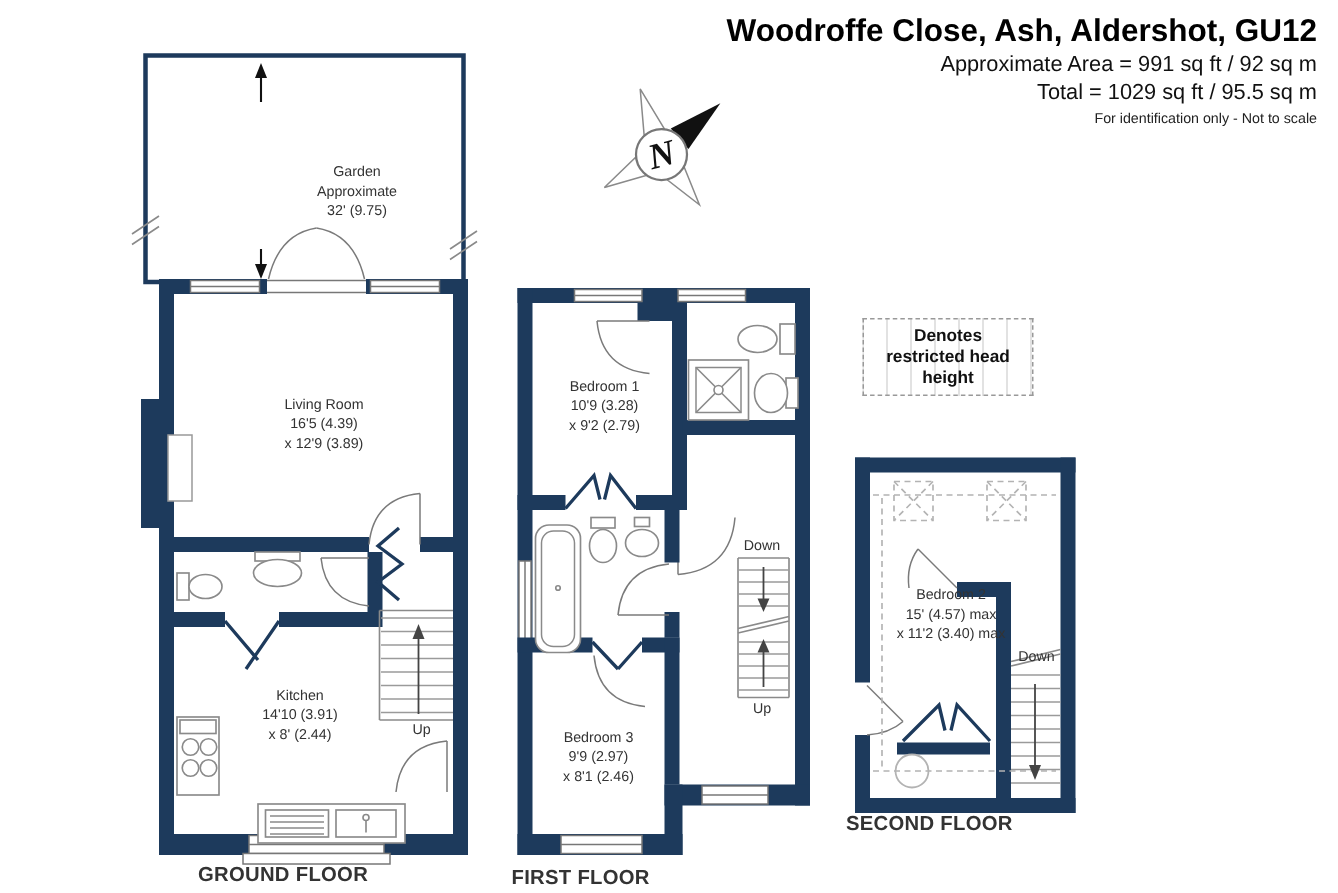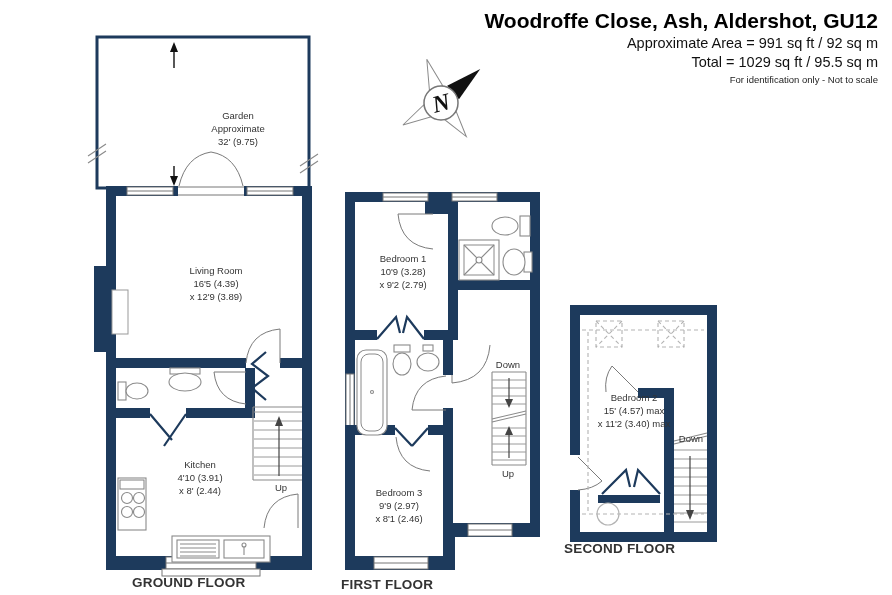--- a/index.html
+++ b/index.html
@@ -315,34 +315,37 @@
     </g>
   </svg>
 
   <div class="hdr">
     <div class="hdr-title">Woodroffe Close, Ash, Aldershot, GU12</div>
     <div class="hdr-line">Approximate Area = 991 sq ft / 92 sq m</div>
     <div class="hdr-line">Total = 1029 sq ft / 95.5 sq m</div>
     <div class="hdr-note">For identification only - Not to scale</div>
   </div>
 
+  <div class="legend">
+    <div class="legend-text">Denotes restricted head height</div>
+  </div>
 
   <div class="room-label" style="left:206px;top:128px;margin-left:32px;">
     <div>Garden</div>
     <div>Approximate</div>
     <div>32' (9.75)</div>
   </div>
   <div class="room-label" style="left:216px;top:283px;">
     <div>Living Room</div>
     <div>16'5 (4.39)</div>
     <div>x 12'9 (3.89)</div>
   </div>
   <div class="room-label" style="left:200px;top:477px;">
     <div>Kitchen</div>
-    <div>4'10 (3.91)</div>
+    <div>14'10 (3.91)</div>
     <div>x 8' (2.44)</div>
   </div>
   <div class="room-label" style="left:403px;top:271px;">
     <div>Bedroom 1</div>
     <div>10'9 (3.28)</div>
     <div>x 9'2 (2.79)</div>
   </div>
   <div class="room-label" style="left:399px;top:505px;">
     <div>Bedroom 3</div>
     <div>9'9 (2.97)</div>

